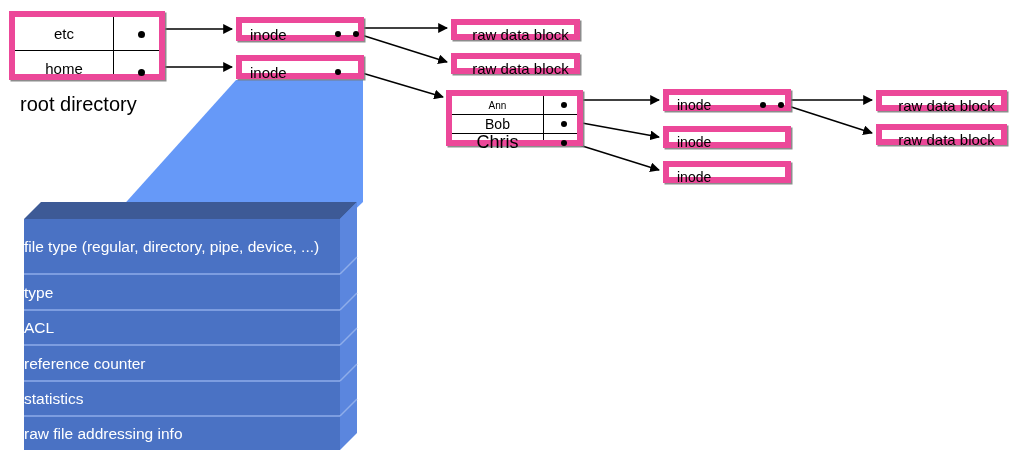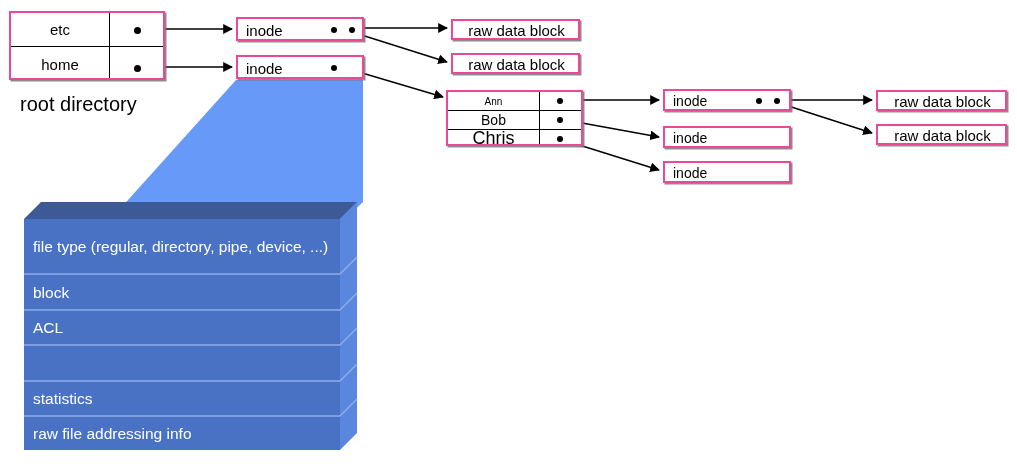--- a/index.html
+++ b/index.html
@@ -23,21 +23,21 @@
     height: 464px;
     overflow: visible;
   }
   #wires { z-index: 5; }
   #callout { z-index: 1; }
   #cube { z-index: 2; }
 
   .node-box {
     position: absolute;
     box-sizing: border-box;
-    border: 2px solid #ec4899;
+    border: 6px solid #ec4899;
     background: #ffffff;
     z-index: 6;
     box-shadow: 1.5px 1.5px 0 0 rgba(120,120,120,0.85);
   }
   .node-box .cell {
     position: absolute;
     box-sizing: border-box;
     display: flex;
     align-items: center;
     font-size: 15px;
@@ -73,21 +73,20 @@
     z-index: 6;
   }
 
   
   .cube-text {
     position: absolute;
     box-sizing: border-box;
     color: #ffffff;
     font-size: 15.5px;
     line-height: 19px;
-    padding-left: 9px;
     padding-right: 6px;
     display: flex;
     align-items: center;
     z-index: 4;
     white-space: pre-wrap;
   }
 </style>
 </head>
 <body>
 
@@ -116,22 +115,23 @@
     <g stroke="#8fadea" stroke-width="1.4">
       <line x1="340" y1="274" x2="357" y2="257"></line>
       <line x1="340" y1="310" x2="357" y2="293"></line>
       <line x1="340" y1="345" x2="357" y2="328"></line>
       <line x1="340" y1="381" x2="357" y2="364"></line>
       <line x1="340" y1="416" x2="357" y2="399"></line>
     </g>
   </svg>
 
   <div class="cube-text" style="left:24px; top:219px; width:316px; height:55px;">file type (regular, directory, pipe, device, ...)</div>
-  <div class="cube-text" style="left:24px; top:274px; width:316px; height:36px;">block</div>
+  <div class="cube-text" style="left:24px; top:274px; width:316px; height:36px;">type</div>
   <div class="cube-text" style="left:24px; top:310px; width:316px; height:35px;">ACL</div>
+  <div class="cube-text" style="left:24px; top:345px; width:316px; height:36px;">reference counter</div>
   <div class="cube-text" style="left:24px; top:381px; width:316px; height:35px;">statistics</div>
   <div class="cube-text" style="left:24px; top:416px; width:316px; height:34px;">raw file addressing info</div>
 
   <svg id="wires" class="layer">
     <defs>
       <marker id="arrh" viewBox="0 0 10 10" refX="9" refY="5" markerWidth="7" markerHeight="7" orient="auto-start-reverse">
         <path d="M 0 0 L 10 5 L 0 10 z" fill="#000000"></path>
       </marker>
     </defs>
     <g stroke="#000000" stroke-width="1.4" fill="none" marker-end="url(#arrh)">

